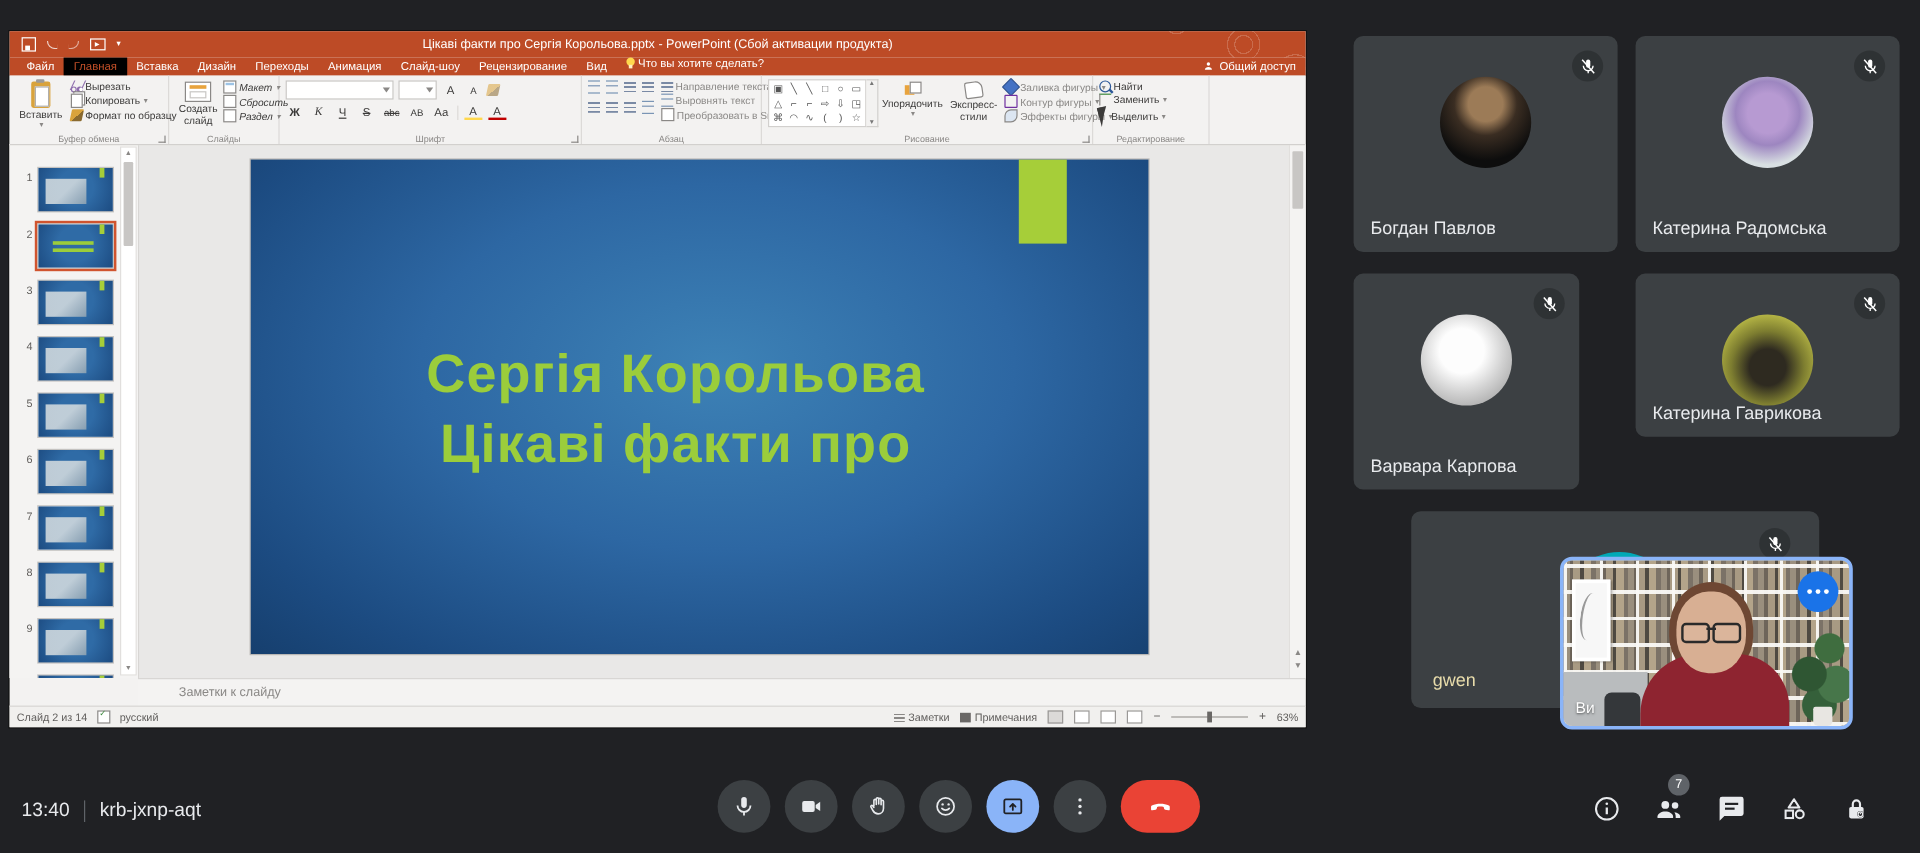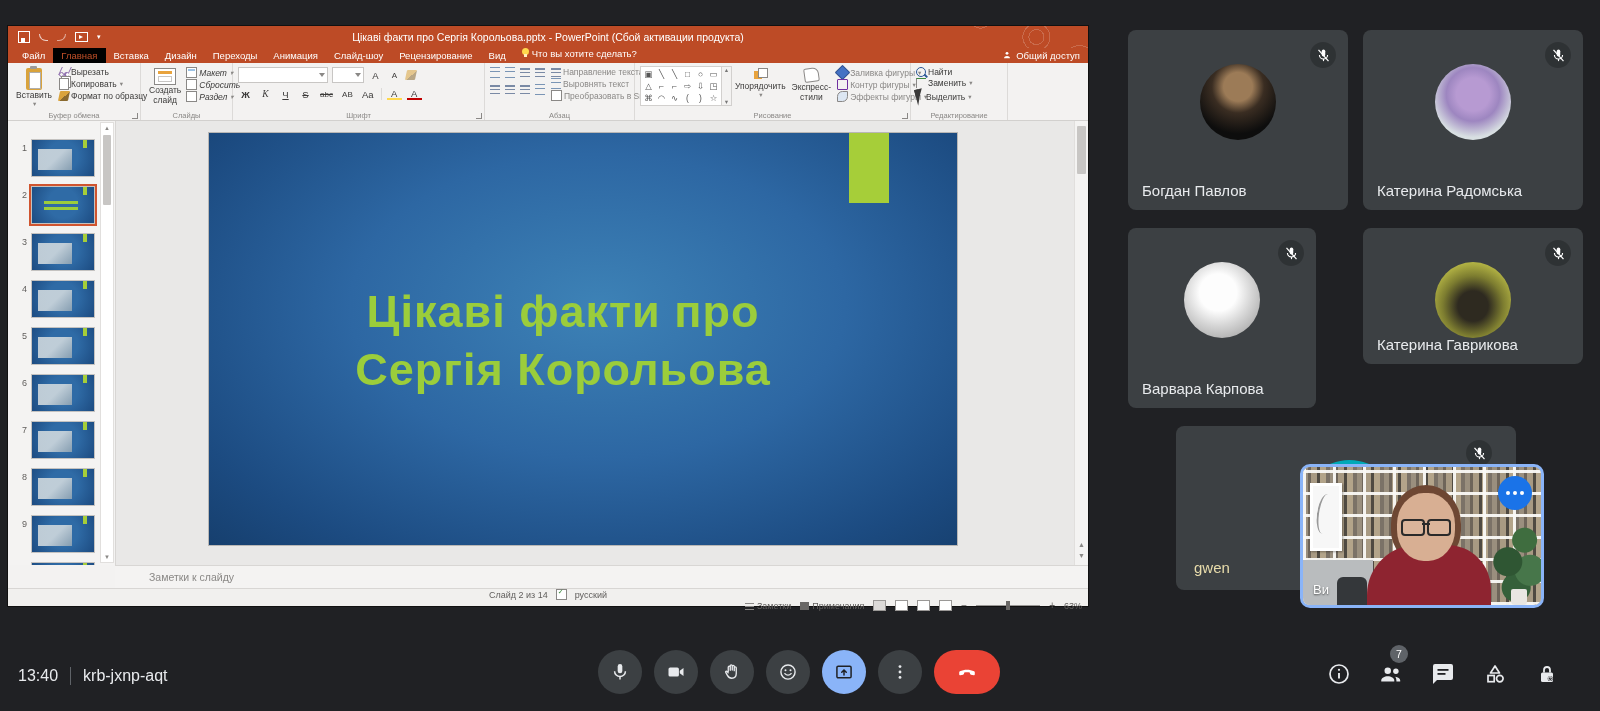--- a/index.html
+++ b/index.html
@@ -102,21 +102,21 @@
   .canvas{flex:1;position:relative;}
   .slide{position:absolute;left:93px;top:13px;width:748px;height:412px;background:radial-gradient(ellipse at 52% 42%,#3d82b6 0%,#2d67a3 45%,#1c4b81 82%,#163f6e 100%);box-shadow:0 0 0 1px #b9b7b5;}
   .greenbar{position:absolute;top:0;right:68px;width:40px;height:70px;background:#a6ce39;}
   .slide-title{position:absolute;left:0;right:40px;top:150px;text-align:center;font-size:45px;line-height:58px;font-weight:bold;color:#9bcd3b;letter-spacing:1px;}
   .vscroll{position:absolute;right:0;top:0;bottom:0;width:13px;background:#f4f3f2;border-left:1px solid #e1dfdd;}
   .vthumb{position:absolute;left:2px;top:6px;width:9px;height:48px;background:#c8c6c4;border-radius:1px;}
   .vnav{position:absolute;left:0;right:0;bottom:4px;text-align:center;font-size:7px;color:#8a8886;line-height:11px;}
   .collapse{position:absolute;right:3px;top:-14px;font-size:8px;color:#8a8886;}
 
   .notesbar{position:absolute;left:107px;right:0;top:539px;height:23px;background:#f4f3f2;border-top:1px solid #d8d6d4;font-size:10.5px;color:#8a8886;line-height:23px;padding-left:34px;box-sizing:border-box;}
-  .statusbar{position:absolute;left:0;right:0;bottom:0;height:18px;background:#f1f0ee;border-top:1px solid #d8d6d4;font-size:9px;color:#605e5c;display:flex;align-items:center;box-sizing:border-box;padding:0 6px;flex-direction:column;}
+  .statusbar{position:absolute;left:0;right:0;bottom:0;height:18px;background:#f1f0ee;border-top:1px solid #d8d6d4;font-size:9px;color:#605e5c;display:flex;align-items:center;box-sizing:border-box;padding:0 6px;}
   .sb-left{display:flex;align-items:center;gap:8px;}
   .sb-book{width:9px;height:9px;border:1px solid #8a8886;background:#fff;position:relative;}
   .sb-book::after{content:"✓";position:absolute;left:1px;top:-2px;font-size:7px;color:#3f8a3f;}
   .sb-right{margin-left:auto;display:flex;align-items:center;gap:9px;}
   .sb-ic{width:9px;height:8px;background:repeating-linear-gradient(0deg,#8a8886 0 1.2px,transparent 1.2px 3px);}
   .sb-view{width:11px;height:9px;border:1px solid #9a9896;background:#fff;}
   .sb-view.on{background:#dcdad8;}
   .zoomtrack{width:64px;height:1px;background:#9a9896;position:relative;}
   .zoomknob{position:absolute;left:30px;top:-4px;width:4px;height:9px;background:#6a6866;}
   .zglyph{font-size:10px;color:#605e5c;}
@@ -451,22 +451,22 @@
         <span class="arr">▲</span>
         <span class="tthumb"></span>
         <span class="spacer"></span>
         <span class="arr">▼</span>
       </div>
     </div>
     <div class="canvas">
       <div class="slide">
         <div class="greenbar"></div>
         <div class="slide-title">
+          <div>Сергія Корольова</div>
           <div>Цікаві факти про</div>
-          <div>Сергія Корольова</div>
         </div>
       </div>
       <div class="vscroll">
         <span class="collapse">˄</span>
         <div class="vthumb"></div>
         <div class="vnav"><span>▲</span><br><span>▼</span></div>
       </div>
     </div>
   </div>
 

